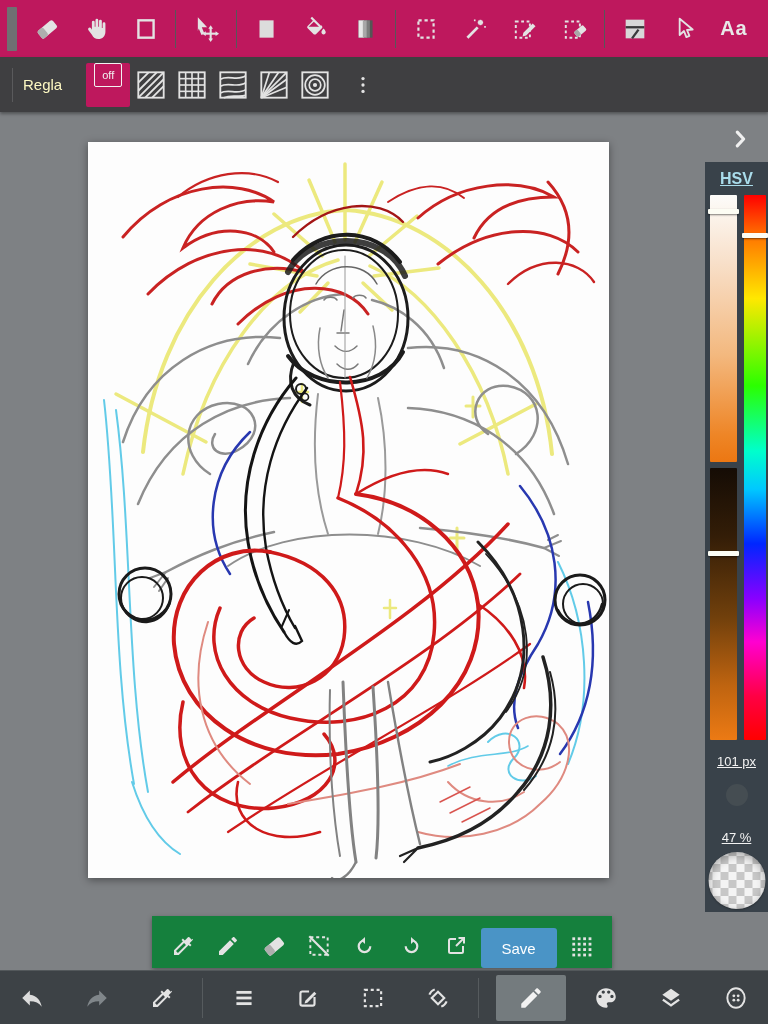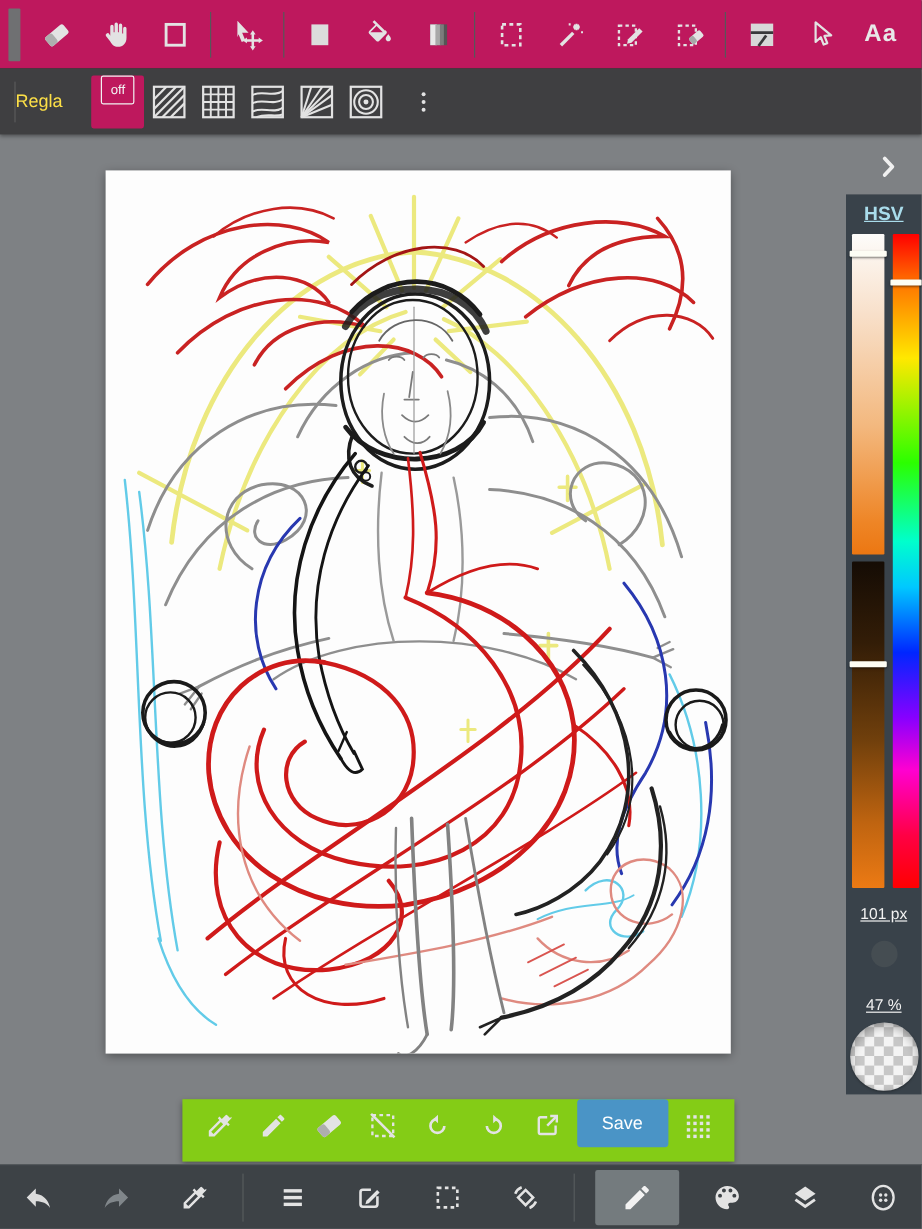--- a/index.html
+++ b/index.html
@@ -28,21 +28,21 @@
     position:absolute; left:0; top:57px; width:768px; height:55px;
     background:#3f3f41; display:flex; align-items:center;
     box-shadow:0 2px 3px rgba(0,0,0,.35);
   }
   .stab-btn {
     margin-left:12px; width:92px; height:47px; background:#5b5b5d; border:none;
     border-radius:2px; color:#fff; font-size:10.5px; line-height:12px;
     text-align:center; word-break:break-all; padding:2px 4px;
   }
   .ruler-sep { width:1px; height:34px; background:#5a5a5c; margin-left:12px; }
-  .regla-label { color:#fde047; font-size:15px; }
+  .regla-label { color:#fef9c3; font-size:15px; margin-left:10px; }
   .off-wrap {
     margin-left:24px; width:44px; height:44px; background:#be185d; border-radius:2px;
     display:flex; justify-content:center; border:none;
   }
   .off-box {
     width:28px; height:24px; border:1.5px solid #f2f2f2; border-radius:2px;
     color:#f2f2f2; font-size:11px; display:flex; align-items:center; justify-content:center;
   }
   .ruler-icon-btn {
     width:40px; height:44px; display:flex; align-items:center; justify-content:center;
@@ -101,21 +101,21 @@
     width:57px; height:57px; border-radius:50%;
     background-color:#f4f4f4;
     background-image:conic-gradient(#c7c7c7 25%, #f4f4f4 0 50%, #c7c7c7 0 75%, #f4f4f4 0);
     background-size:16px 16px; background-position:4px 4px;
     box-shadow:inset 0 3px 8px rgba(0,0,0,.30), 0 1px 2px rgba(0,0,0,.3);
     border:none;
   }
 
   .toolbar-floating {
     position:absolute; left:152px; top:916px; width:460px; height:52px;
-    background:#84cc16; display:flex; align-items:flex-start; justify-content:space-around;
+    background:#15803d; display:flex; align-items:flex-end; justify-content:space-around;
     padding:0 8px; box-shadow:0 2px 5px rgba(0,0,0,.35);
   }
   .fbtn { width:42px; height:44px; display:flex; align-items:center; justify-content:center; background:transparent; border:none; }
   .save-btn {
     width:76px; height:40px; background:#4a94c6; border:none; border-radius:3px;
     color:#fff; font-size:15px;
   }
 
   .nav-bar {
     position:absolute; left:0; bottom:0; width:768px; height:54px;

